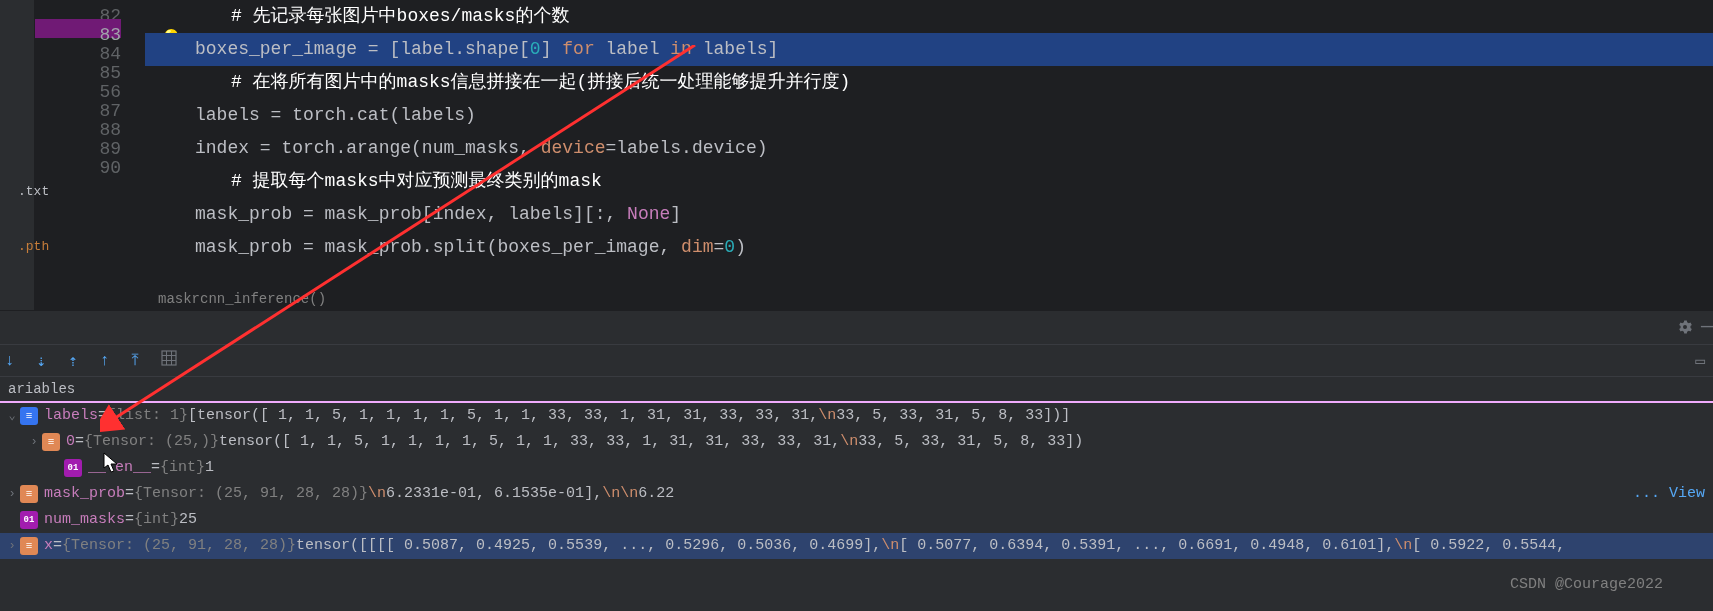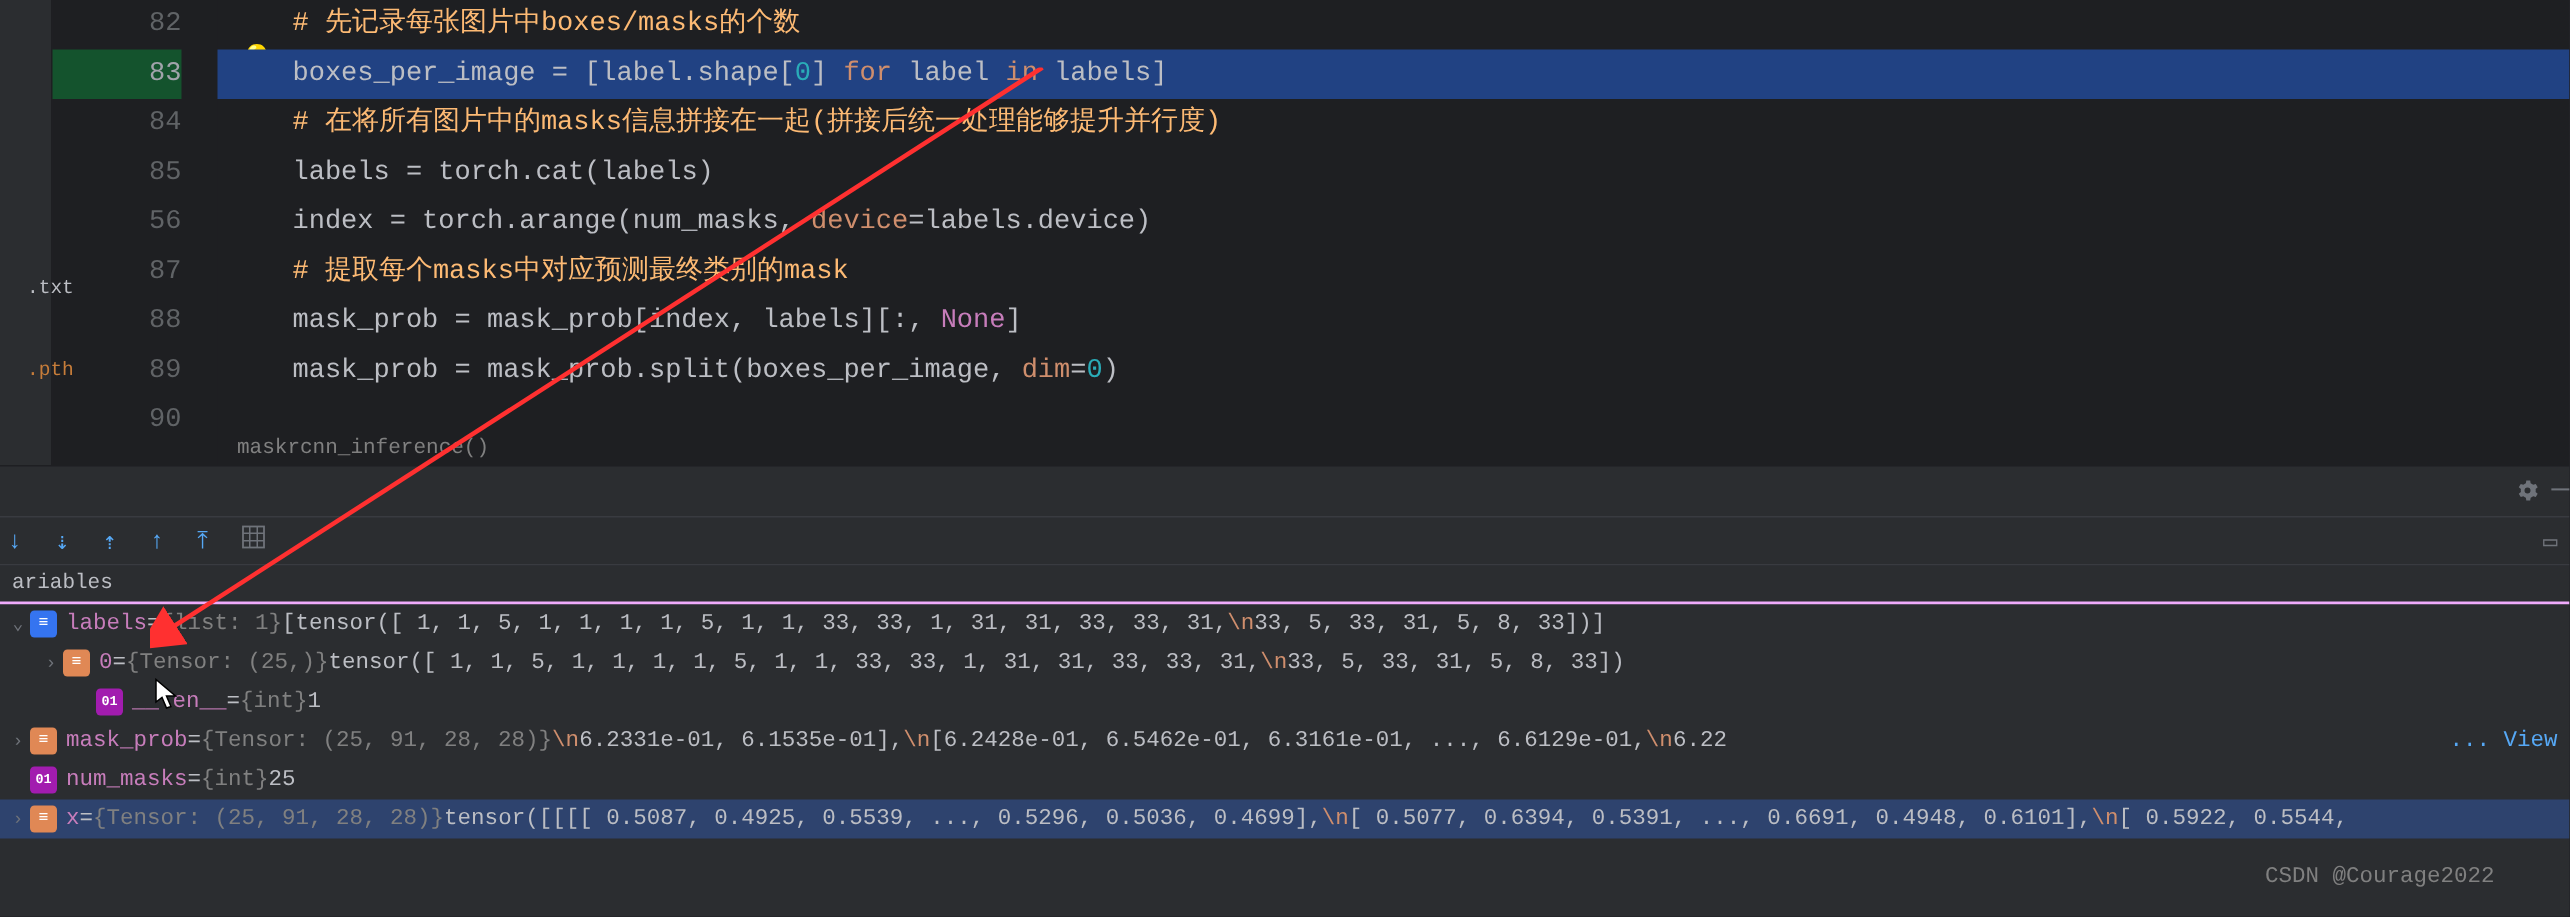--- a/index.html
+++ b/index.html
@@ -40,39 +40,39 @@
 .gutter {
   width: 110px;
   background: #1e1f22;
   text-align: right;
   padding-right: 24px;
   color: #606366;
   font-size: 18px;
   line-height: 33px;
   padding-top: 0;
 }
-.gutter .line-num { height: 33px; }
-.gutter .line-num.highlighted { background: #14532d; color: #a1a3ab; position: relative; font-family: Liberation Mono, monospace; }
+.gutter .line-num { height: 19px; }
+.gutter .line-num.highlighted { background: #701a75; color: #a1a3ab; position: relative; font-family: Liberation Mono, monospace; }
 .bulb {
   position: absolute;
   left: 160px;
   top: 28px;
   color: #f2c55c;
   font-size: 18px;
 }
 .code-area {
   flex: 1;
   font-size: 18px;
   line-height: 33px;
   padding-top: 0;
   position: relative;
 }
 .code-line { height: 33px; white-space: pre; padding-left: 50px; }
 .code-line.highlighted { background: #214283; }
-.comment { color: #fdba74; }
+.comment { color: #ffffff; margin-left: 36px; }
 .keyword { color: #cf8e6d; }
 .identifier { color: #bcbec4; }
 .number { color: #2aacb8; }
 .builtin { color: #c77dbb; }
 .highlighted .identifier, .highlighted .keyword, .highlighted .number { color: inherit; }
 .hl-kw { color: #cf8e6d; }
 .hl-num { color: #2aacb8; }
 .breadcrumb {
   position: absolute;
   bottom: 0;
@@ -287,21 +287,20 @@
     </div>
     <div class="var-row" style="padding-left: 4px;">
       <span class="chevron">›</span>
       <span class="var-icon obj">≡</span>
       <span class="var-name">mask_prob</span>
       <span class="var-eq"> = </span>
       <span class="var-type">{Tensor: (25, 91, 28, 28)}</span>
       <span class="var-newline">\n</span>
       <span class="var-value">           6.2331e-01, 6.1535e-01],</span>
       <span class="var-newline">\n</span>
-      <span class="var-value">          [6.2428e-01, 6.5462e-01, 6.3161e-01,  ..., 6.6129e-01,</span>
       <span class="var-newline">\n</span>
       <span class="var-value">           6.22</span>
       <span class="view-link">... View</span>
     </div>
     <div class="var-row" style="padding-left: 4px;">
       <span class="chevron"></span>
       <span class="var-icon int">01</span>
       <span class="var-name">num_masks</span>
       <span class="var-eq"> = </span>
       <span class="var-type">{int}</span>

